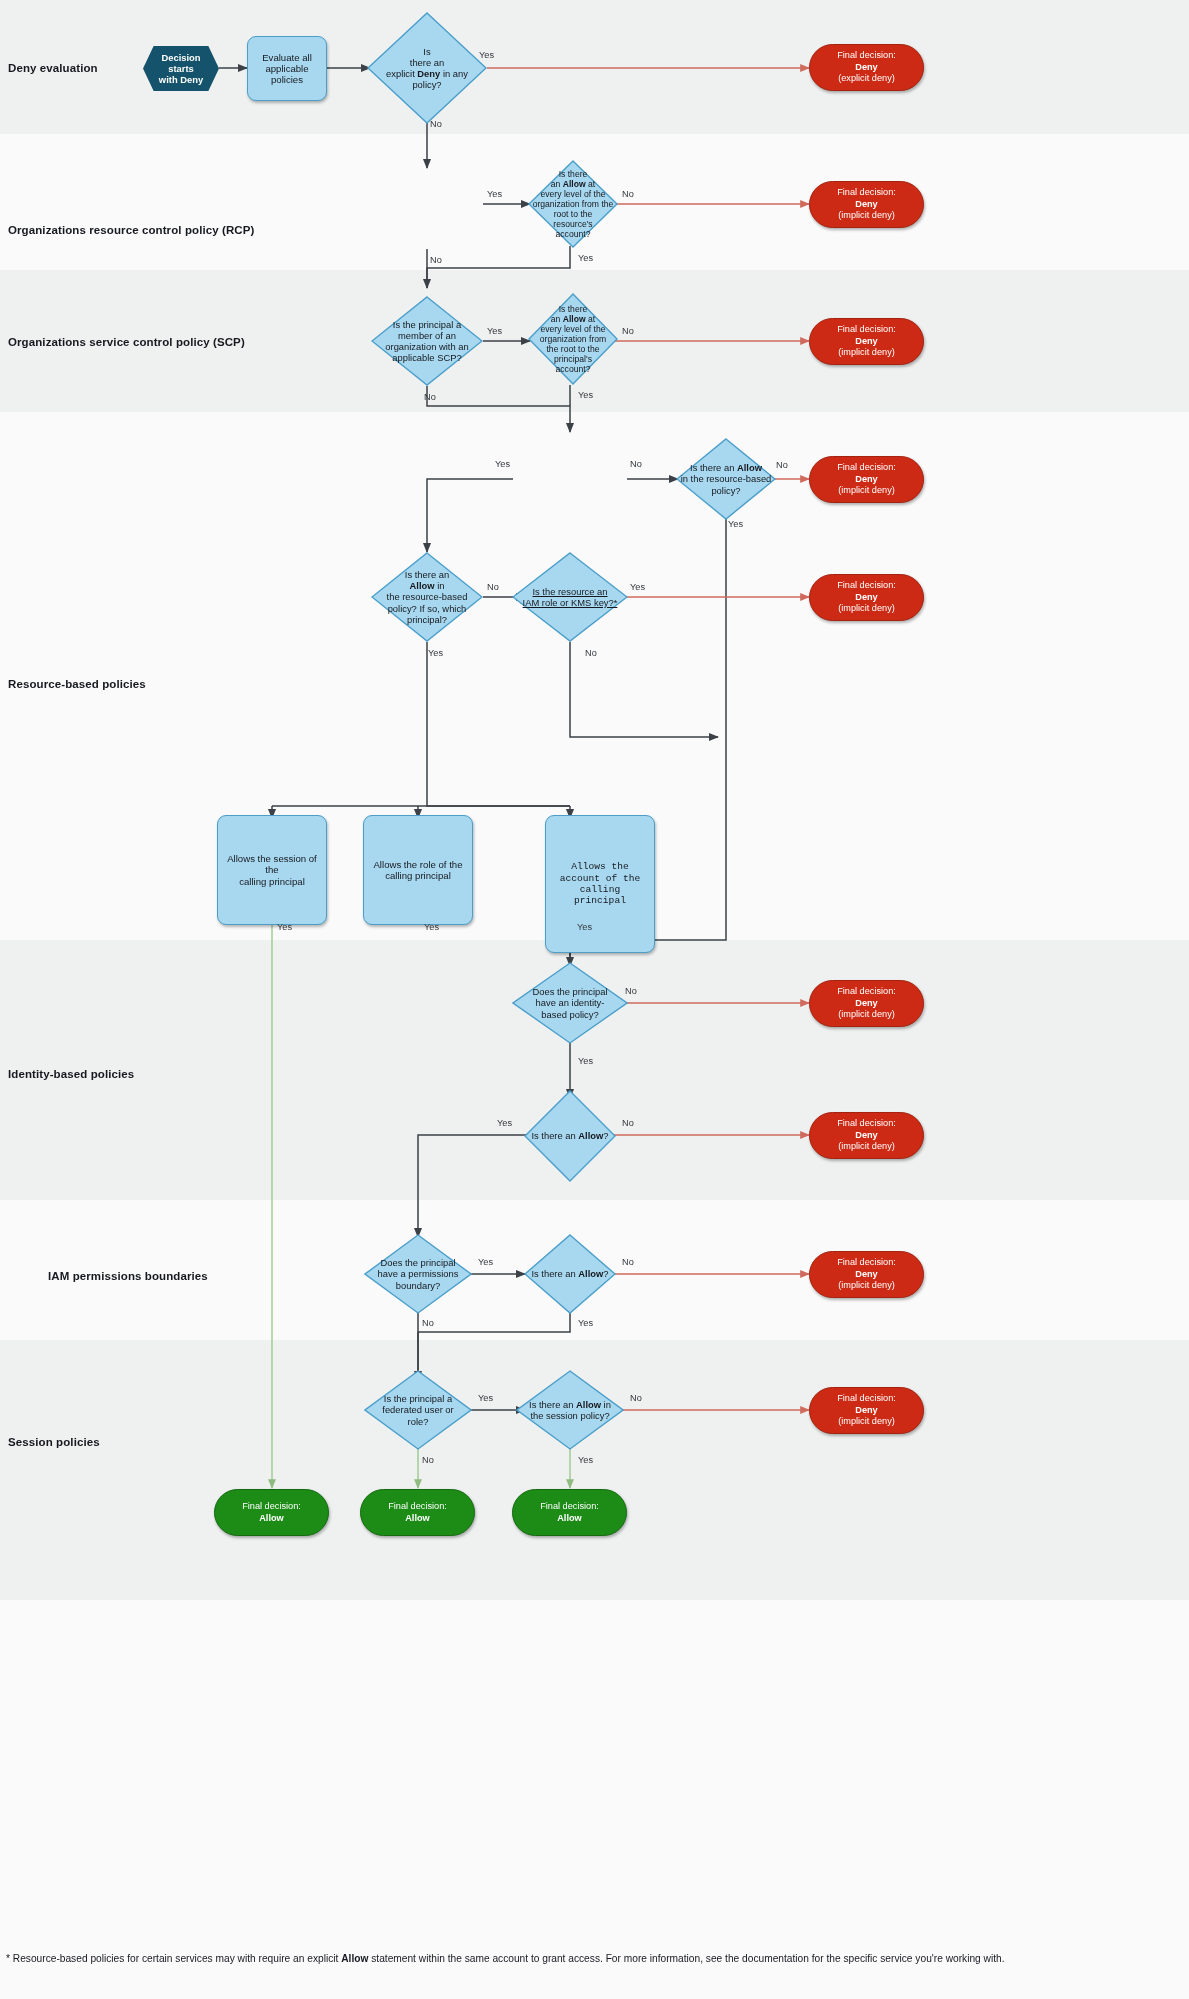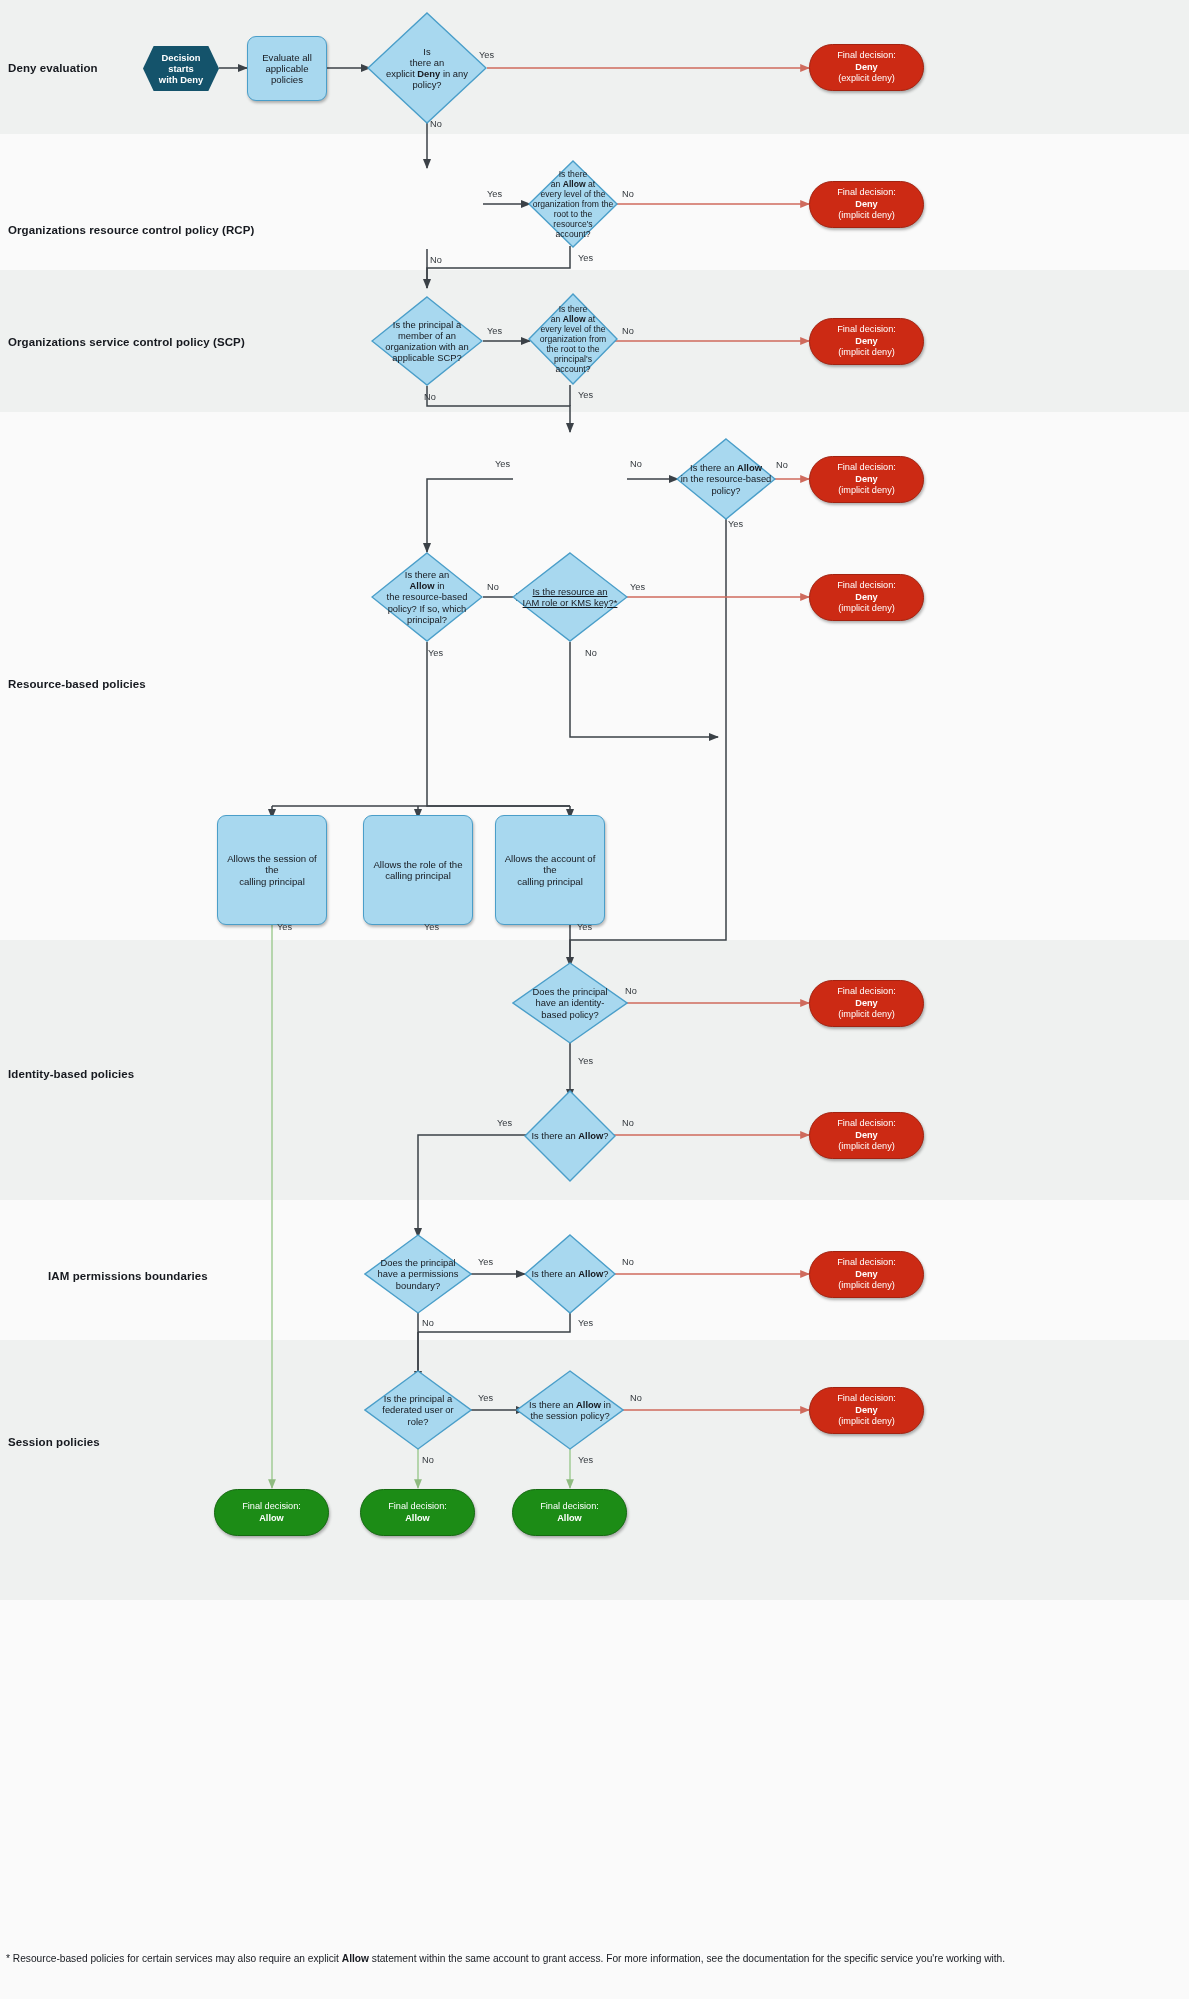--- a/index.html
+++ b/index.html
@@ -304,21 +304,21 @@
   </div>
 
   <div class="node process" style="left:217px;top:815px;width:110px;height:110px;">
     <span class="txt">Allows the session of the
 calling principal</span>
   </div>
   <div class="node process" style="left:363px;top:815px;width:110px;height:110px;">
     <span class="txt">Allows the role of the
 calling principal</span>
   </div>
-  <div class="node process" style="left:495px;top:815px;width:110px;height:110px;">
+  <div class="node process" style="left:545px;top:815px;width:110px;height:138px;font-family:Liberation Mono, monospace;">
     <span class="txt">Allows the account of the
 calling principal</span>
   </div>
 
   <div class="node diamond" style="left:512px;top:962px;width:116px;height:82px;">
     <svg class="dshape" viewBox="0 0 116 82" preserveAspectRatio="none">
       <polygon points="58,1 115,41 58,81 1,41" fill="#a8d8ef" stroke="#4a9ec9" stroke-width="1.4"></polygon>
     </svg>
     <span class="txt">Does the principal
 have an identity-
@@ -426,16 +426,16 @@
   <div class="elabel" style="left:622px;top:1257px;">No</div>
   <div class="elabel" style="left:422px;top:1318px;">No</div>
   <div class="elabel" style="left:578px;top:1318px;">Yes</div>
 
   <div class="elabel" style="left:478px;top:1393px;">Yes</div>
   <div class="elabel" style="left:630px;top:1393px;">No</div>
   <div class="elabel" style="left:422px;top:1455px;">No</div>
   <div class="elabel" style="left:578px;top:1455px;">Yes</div>
 
   <div class="footnote" style="top:1952px;">
-    <span>* Resource-based policies for certain services may also require an explicit </span><b>Allow</b><span> statement within the same account to grant access. For more information, see the documentation for the specific service you're working with.</span>
+    <span>* Resource-based policies for certain services may with require an explicit </span><b>Allow</b><span> statement within the same account to grant access. For more information, see the documentation for the specific service you're working with.</span>
   </div>
 
 </div>
 
 </body></html>

